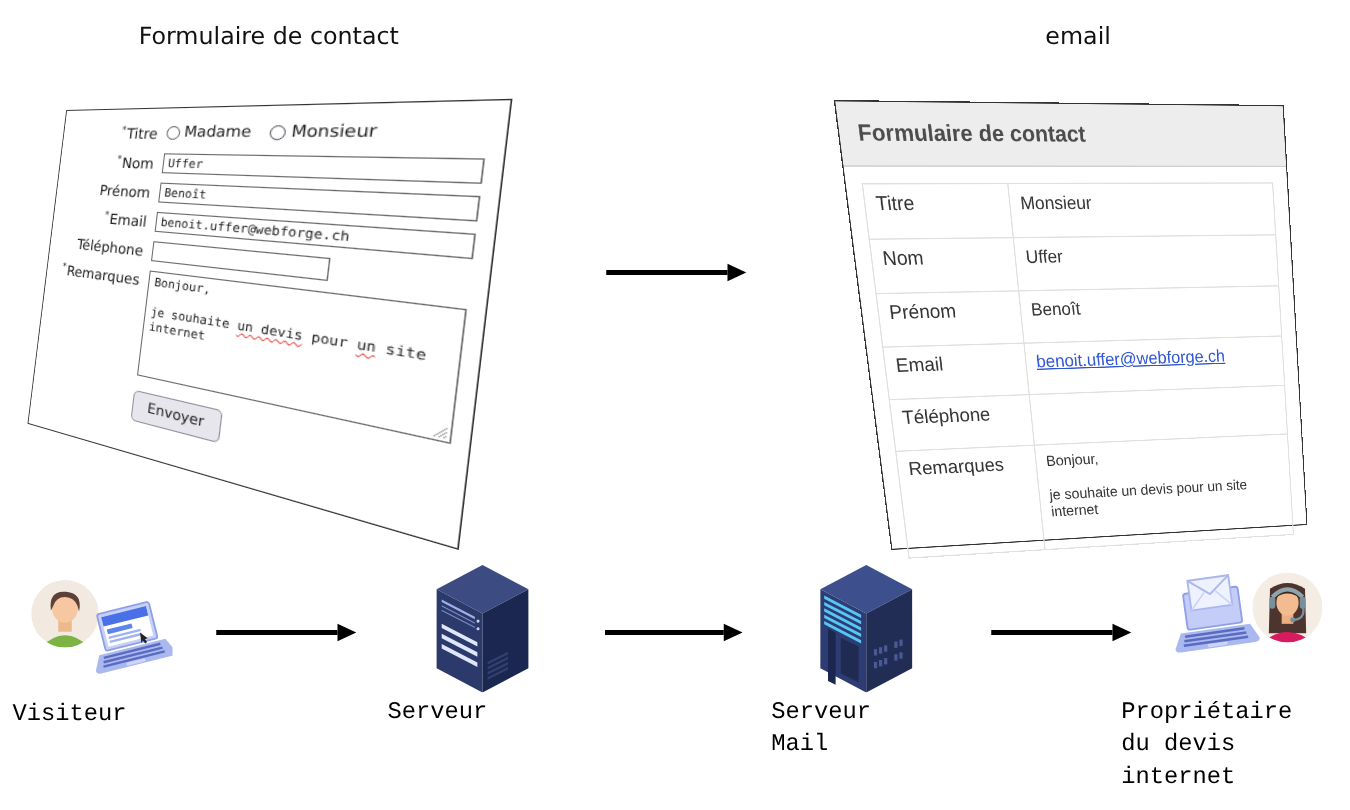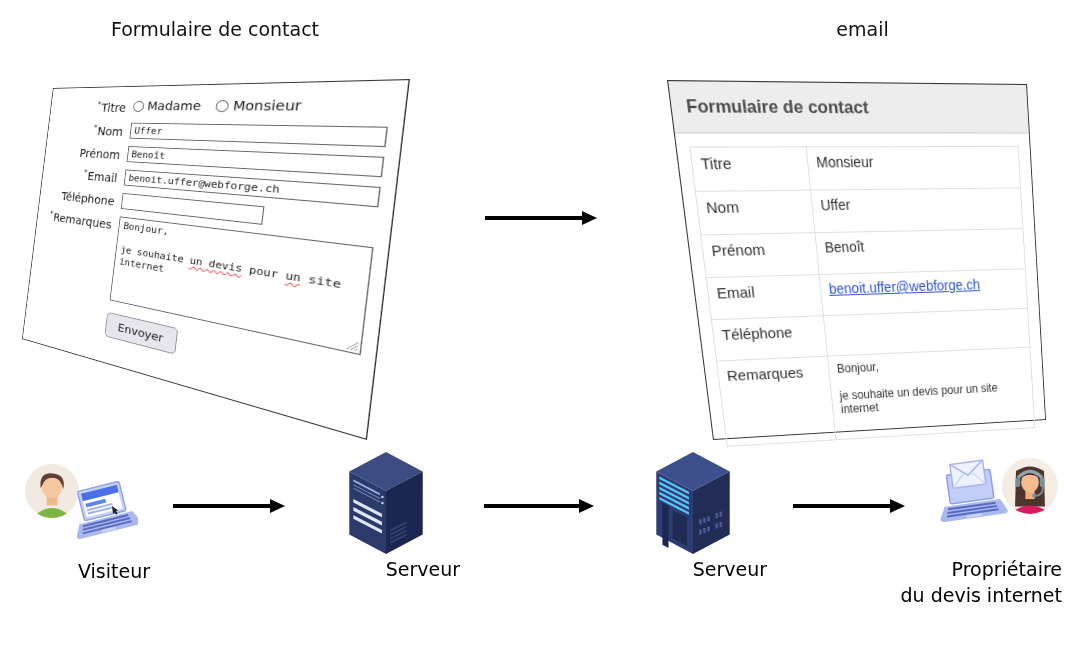--- a/index.html
+++ b/index.html
@@ -80,21 +80,21 @@
     border:1px solid #e0e0e0;padding:6px 8px;vertical-align:top;color:#333;
     font-family:"Liberation Sans",sans-serif;
   }
   td.lbl{width:96px;font-size:15px;height:28px;}
   td.val{font-size:14px;}
   tr.remarks-row td{height:74px;}
   td.val.remarks{font-size:12px;white-space:pre-wrap;}
   .email-link{color:#2f55d4;text-decoration:underline;font-size:14px;cursor:pointer;}
 
   
-  .node-label{position:absolute;text-align:right;font-size:19px;line-height:26px;color:#000;}
+  .node-label{position:absolute;text-align:left;font-size:19px;line-height:26px;color:#000;font-family:Liberation Mono, monospace;}
   .node-label .l2:empty{display:none;}
   .icon-abs{position:absolute;}
 </style>
 </head>
 <body>
 
 <div class="stage">
 
   <div class="big-title title-form">Formulaire de contact</div>
   <div class="big-title title-email">email</div>
@@ -333,19 +333,20 @@
   </svg>
 
   <div class="node-label" style="left:10px;top:558px;width:140px">
     <div class="l1">Visiteur</div>
   </div>
   <div class="node-label" style="left:310px;top:556px;width:150px">
     <div class="l1">Serveur</div>
   </div>
   <div class="node-label" style="left:617px;top:556px;width:150px">
     <div class="l1">Serveur</div>
+      <div class="l2">Mail</div>
   </div>
   <div class="node-label" style="left:897px;top:556px;width:165px">
     <div class="l1">Propriétaire</div>
       <div class="l2">du devis internet</div>
   </div>
 
 </div>
 
 </body></html>

